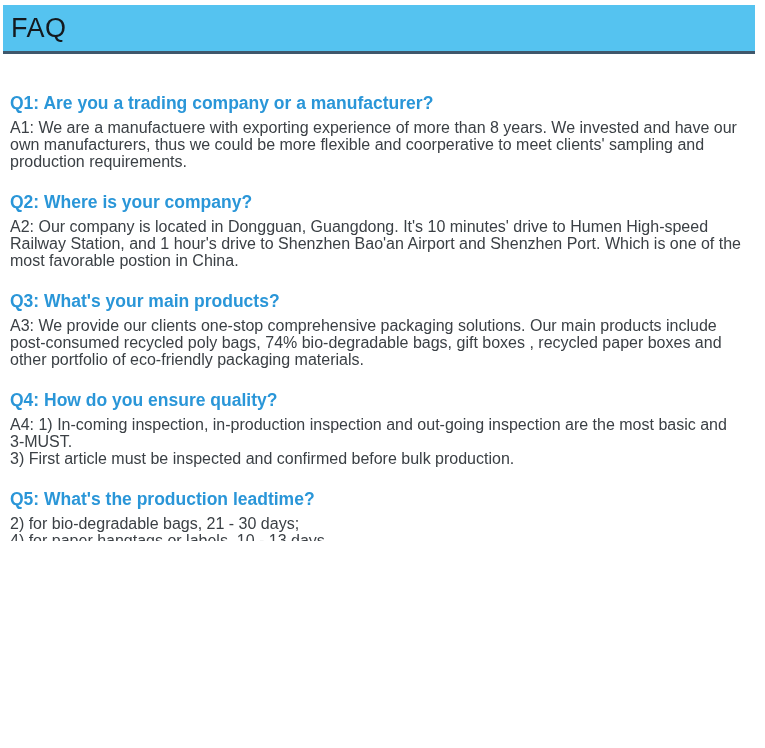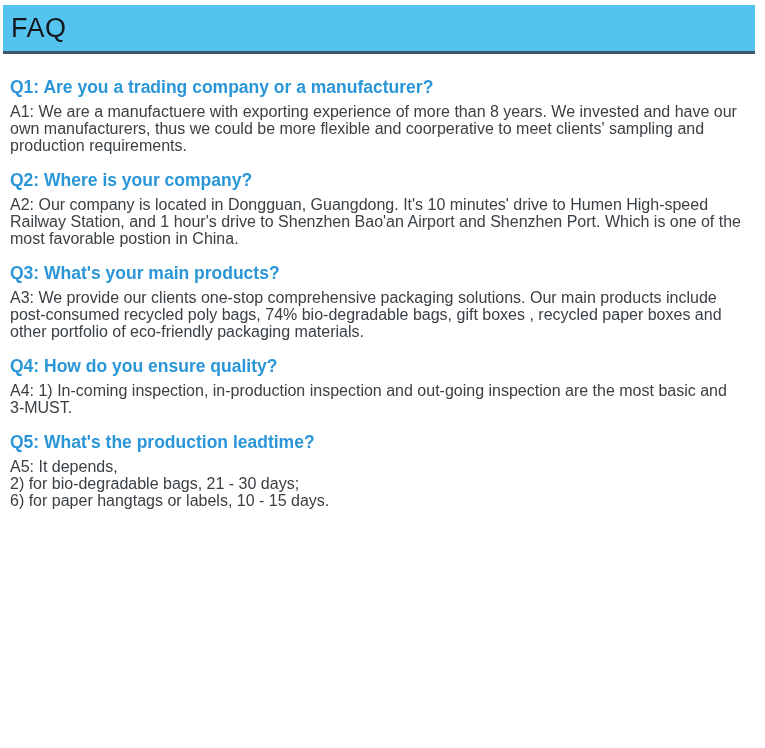--- a/index.html
+++ b/index.html
@@ -36,22 +36,22 @@
     margin: 0;
     font-size: 27px;
     font-weight: 500;
     letter-spacing: 0.5px;
     color: var(--header-title);
   }
   .faq-list {
     padding: 23px 10px 0 10px;
     max-width: 755px;
   }
-  .faq-item { margin-top: 16px; }
-  .faq-item:first-child { margin-top: 0; }
+  .faq-item { margin-top: 22px; }
+  .faq-item:first-child { margin-top: 16px; }
   .faq-question {
     margin: 0 0 6px 0;
     font-size: 17.5px;
     line-height: 20px;
     font-weight: 700;
     color: var(--question);
   }
   .faq-answer { max-width: 740px; }
   .faq-answer p {
     margin: 0;
@@ -89,26 +89,26 @@
       <h2 class="faq-question">Q3: What's your main products?</h2>
       <div class="faq-answer">
         <p>A3: We provide our clients one-stop comprehensive packaging solutions. Our main products include post-consumed recycled poly bags, 74% bio-degradable bags, gift boxes , recycled paper boxes and other portfolio of eco-friendly packaging materials.</p>
       </div>
     </section>
 
     <section class="faq-item">
       <h2 class="faq-question">Q4: How do you ensure quality?</h2>
       <div class="faq-answer">
         <p>A4: 1) In-coming inspection, in-production inspection and out-going inspection are the most basic and 3-MUST.</p>
+        <p>3) First article must be inspected and confirmed before bulk production.</p>
       </div>
     </section>
 
     <section class="faq-item">
       <h2 class="faq-question">Q5: What's the production leadtime?</h2>
       <div class="faq-answer">
-        <p>A5: It depends,</p>
         <p>2) for bio-degradable bags, 21 - 30 days;</p>
-        <p>6) for paper hangtags or labels, 10 - 15 days.</p>
+        <p>4) for paper hangtags or labels, 10 - 13 days.</p>
       </div>
     </section>
 
   </main>
 </div>
 
 </body></html>

